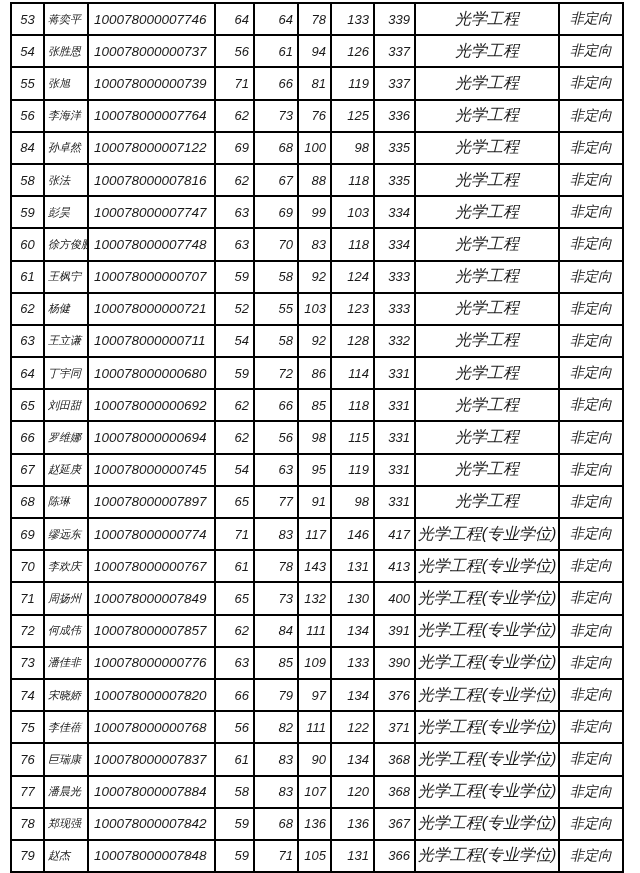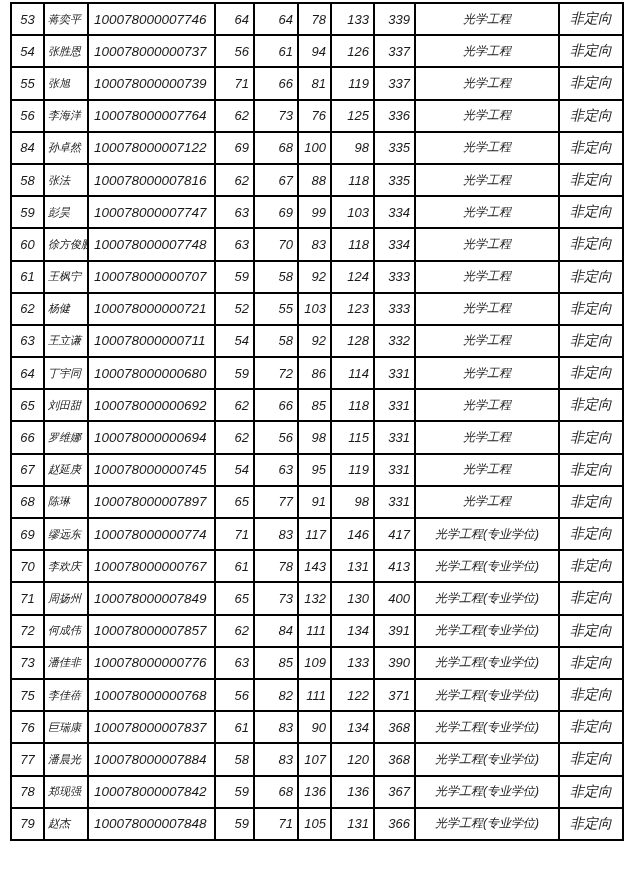--- a/index.html
+++ b/index.html
@@ -28,21 +28,21 @@
     padding: 0;
     overflow: hidden;
     white-space: nowrap;
     vertical-align: middle;
     font-size: 13px;
   }
   td.c-no   { text-align: center; }
   td.c-name { text-align: left; padding-left: 3px; font-size: 11px; }
   td.c-id   { text-align: left; padding-left: 5px; font-size: 13.5px; }
   td.c-score{ text-align: right; padding-right: 4px; }
-  td.c-major{ text-align: center; font-size: 12px; }
+  td.c-major{ text-align: center; font-size: 16px; }
   td.c-cat  { text-align: center; font-size: 14px; }
 </style>
 </head>
 <body>
 
 <div class="page">
   <table class="score-table">
     <colgroup>
       <col style="width:33px">
       <col style="width:44px">
@@ -302,20 +302,32 @@
     <td class="c-id">100078000000776</td>
     <td class="c-score">63</td>
     <td class="c-score">85</td>
     <td class="c-score">109</td>
     <td class="c-score">133</td>
     <td class="c-score">390</td>
     <td class="c-major">光学工程(专业学位)</td>
     <td class="c-cat">非定向</td>
   </tr>
         <tr>
+    <td class="c-no">74</td>
+    <td class="c-name">宋晓娇</td>
+    <td class="c-id">100078000007820</td>
+    <td class="c-score">66</td>
+    <td class="c-score">79</td>
+    <td class="c-score">97</td>
+    <td class="c-score">134</td>
+    <td class="c-score">376</td>
+    <td class="c-major">光学工程(专业学位)</td>
+    <td class="c-cat">非定向</td>
+  </tr>
+        <tr>
     <td class="c-no">75</td>
     <td class="c-name">李佳蓓</td>
     <td class="c-id">100078000000768</td>
     <td class="c-score">56</td>
     <td class="c-score">82</td>
     <td class="c-score">111</td>
     <td class="c-score">122</td>
     <td class="c-score">371</td>
     <td class="c-major">光学工程(专业学位)</td>
     <td class="c-cat">非定向</td>

